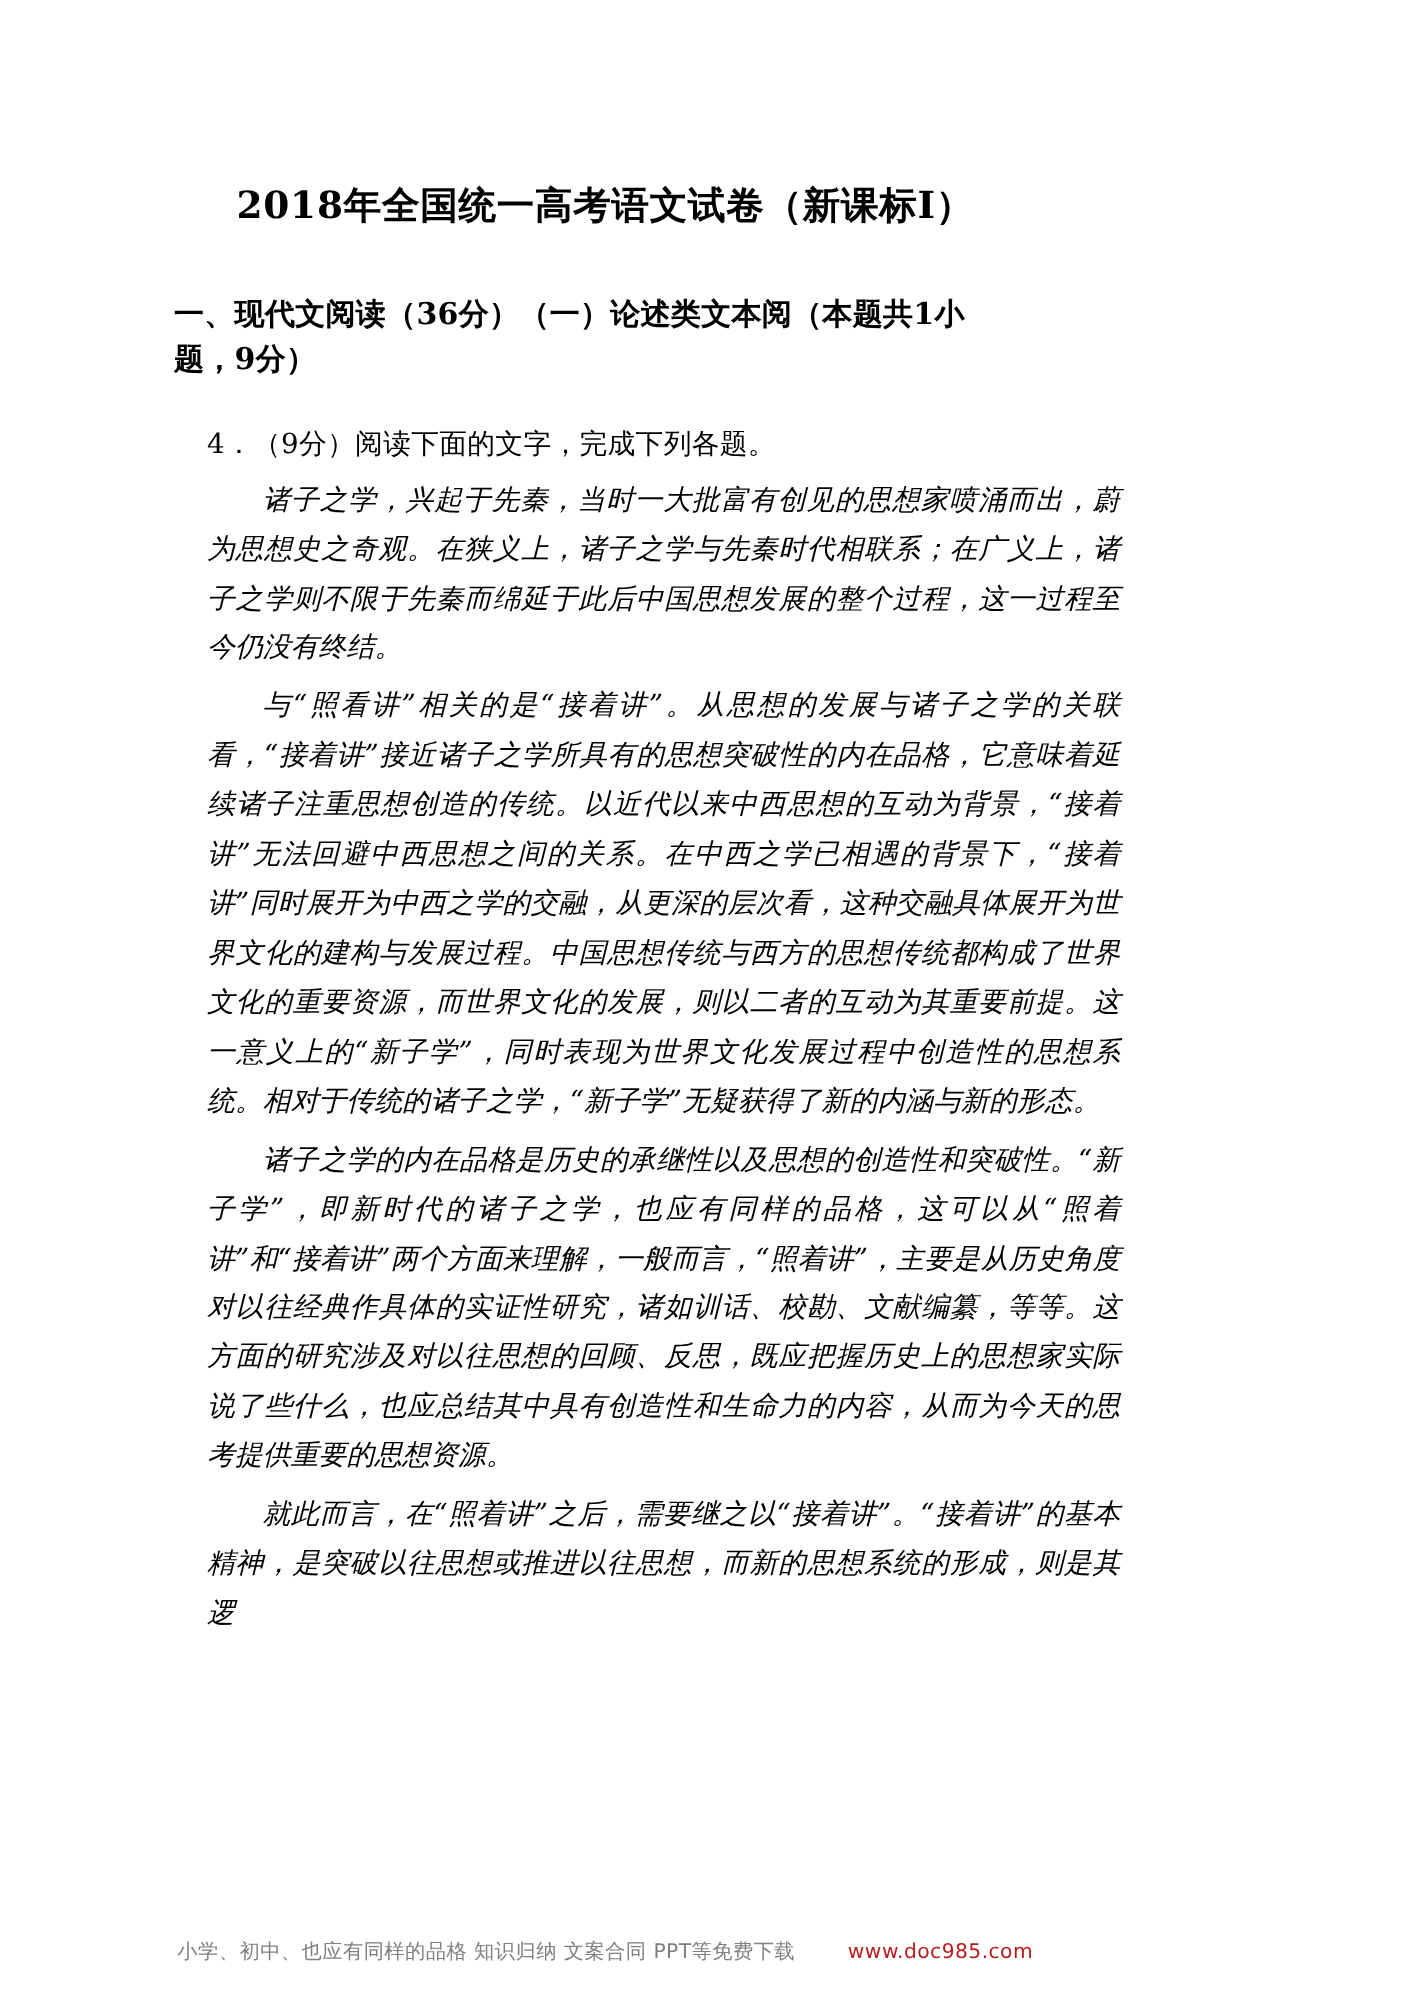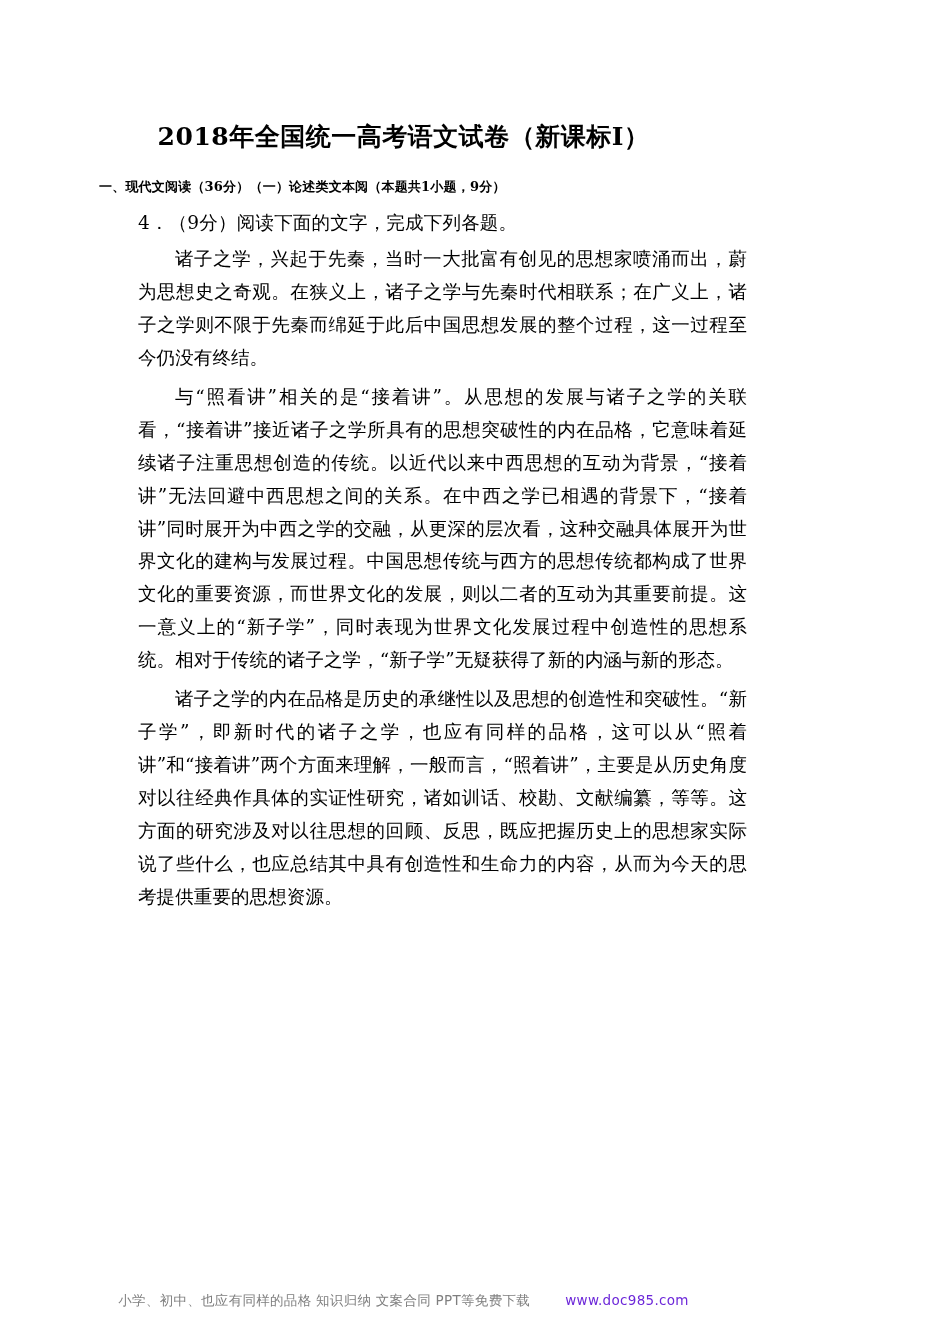--- a/index.html
+++ b/index.html
@@ -27,22 +27,22 @@
     font-weight: bold;
     font-size: 25px;
     text-align: center;
     margin: 0;
     padding-top: 120px;
     letter-spacing: 0.5px;
   }
   .section-heading {
     font-family: "DejaVu Serif", "Liberation Serif", serif;
     font-weight: bold;
-    font-size: 13px;
-    margin: 0;
+    font-size: 20px;
+    margin: 17px;
     padding-left: 99px;
     padding-right: 130px;
     padding-top: 24px;
     line-height: 1.5;
     letter-spacing: 0.2px;
   }
   .q-line {
     font-size: 18.5px;
     padding-left: 138px;
     padding-right: 130px;
@@ -54,54 +54,56 @@
     font-size: 18.5px;
     padding-left: 138px;
     padding-right: 60px;
     line-height: 1.78;
     text-indent: 2em;
     text-align: justify;
     text-justify: inter-ideograph;
     margin: 0;
     padding-top: 6px;
     letter-spacing: 0.1px;
+    font-style: italic;
   }
   .footer {
     position: absolute;
     left: 0;
     right: 0;
     bottom: 34px;
     text-align: center;
     font-family: "DejaVu Sans", "Liberation Sans", sans-serif;
     font-size: 13.5px;
     color: #7f7f7f;
     letter-spacing: 0.3px;
   }
   .footer .brand {
-    color: #6d28d9;
+    color: #b91c1c;
   }
   .footer .sep {
     display: inline-block;
     width: 26px;
   }
 </style>
 </head>
 <body>
 
 <div class="page">
 
   <h1 class="doc-title">2018年全国统一高考语文试卷（新课标Ⅰ）</h1>
 
   <div class="section-heading">一、现代文阅读（36分）（一）论述类文本阅（本题共1小题，9分）</div>
 
   <div class="q-line">4．（9分）阅读下面的文字，完成下列各题。</div>
 
   <p class="body-para">诸子之学，兴起于先秦，当时一大批富有创见的思想家喷涌而出，蔚为思想史之奇观。在狭义上，诸子之学与先秦时代相联系；在广义上，诸子之学则不限于先秦而绵延于此后中国思想发展的整个过程，这一过程至今仍没有终结。</p>
   <p class="body-para">与“照看讲”相关的是“接着讲”。从思想的发展与诸子之学的关联看，“接着讲”接近诸子之学所具有的思想突破性的内在品格，它意味着延续诸子注重思想创造的传统。以近代以来中西思想的互动为背景，“接着讲”无法回避中西思想之间的关系。在中西之学已相遇的背景下，“接着讲”同时展开为中西之学的交融，从更深的层次看，这种交融具体展开为世界文化的建构与发展过程。中国思想传统与西方的思想传统都构成了世界文化的重要资源，而世界文化的发展，则以二者的互动为其重要前提。这一意义上的“新子学”，同时表现为世界文化发展过程中创造性的思想系统。相对于传统的诸子之学，“新子学”无疑获得了新的内涵与新的形态。</p>
   <p class="body-para">诸子之学的内在品格是历史的承继性以及思想的创造性和突破性。“新子学”，即新时代的诸子之学，也应有同样的品格，这可以从“照着讲”和“接着讲”两个方面来理解，一般而言，“照着讲”，主要是从历史角度对以往经典作具体的实证性研究，诸如训话、校勘、文献编纂，等等。这方面的研究涉及对以往思想的回顾、反思，既应把握历史上的思想家实际说了些什么，也应总结其中具有创造性和生命力的内容，从而为今天的思考提供重要的思想资源。</p>
+  <p class="body-para">就此而言，在“照着讲”之后，需要继之以“接着讲”。“接着讲”的基本精神，是突破以往思想或推进以往思想，而新的思想系统的形成，则是其逻</p>
 
   <div class="footer">
     <span>小学、初中、也应有同样的品格  知识归纳  文案合同  PPT等免费下载</span>
     <span class="sep"></span>
     <span class="brand">www.doc985.com</span>
   </div>
 
 </div>
 
 </body></html>

